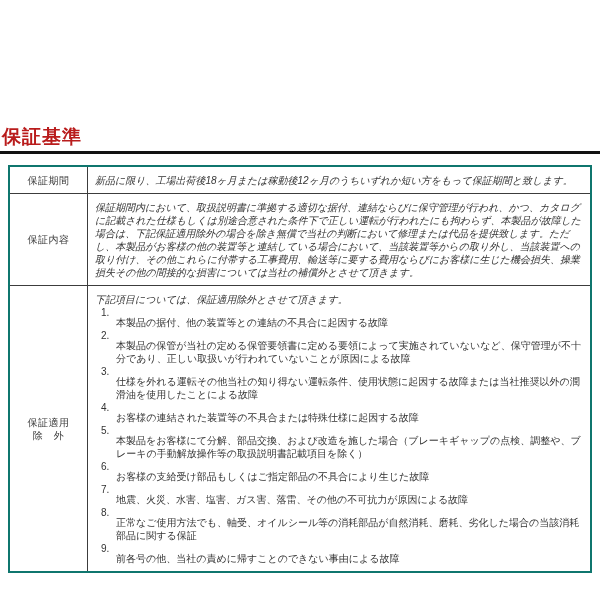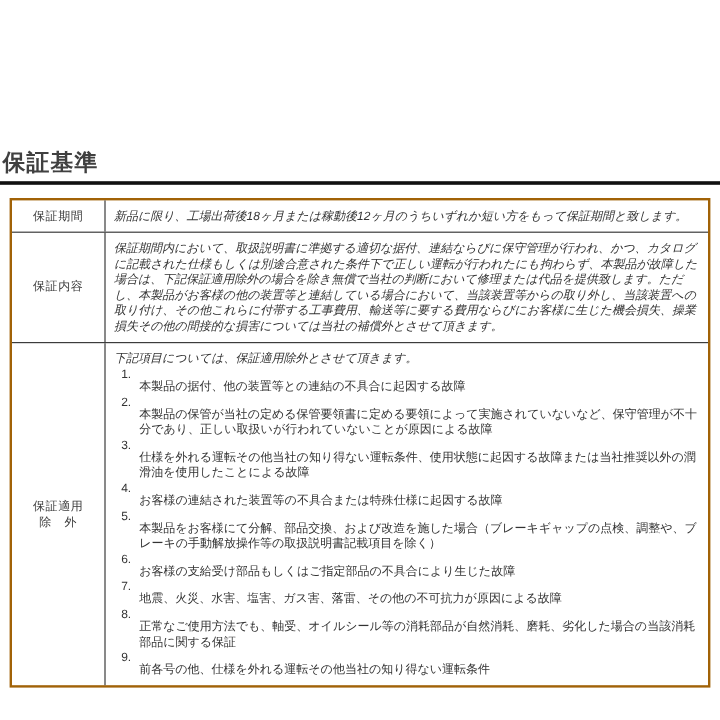--- a/index.html
+++ b/index.html
@@ -9,33 +9,33 @@
     font-family: "Liberation Sans", "DejaVu Sans", sans-serif;
     color: #333333;
   }
   .page { width: 600px; height: 600px; overflow: hidden; position: relative; }
 
   .doc-title {
     margin: 126px 0 0 2px;
     font-size: 19px;
     line-height: 21px;
     font-weight: bold;
-    color: #404040;
+    color: #b91c1c;
     letter-spacing: 1px;
   }
   .title-rule {
     margin-top: 4px;
     height: 3px;
     width: 600px;
     background: #111111;
   }
 
   .wtable {
     margin: 11px 8px 0 8px;
-    border: 2px solid #a16207;
+    border: 2px solid #0f766e;
   }
   .wrow { display: flex; }
   .wrow + .wrow { border-top: 1px solid #3c3c3c; }
 
   .label-cell {
     width: 73px;
     flex-shrink: 0;
     border-right: 1px solid #3c3c3c;
     display: flex;
     flex-direction: column;
@@ -129,20 +129,20 @@
           <li class="excl-item">
             <span class="num">7.</span>
             <span class="txt">地震、火災、水害、塩害、ガス害、落雷、その他の不可抗力が原因による故障</span>
           </li>
           <li class="excl-item">
             <span class="num">8.</span>
             <span class="txt">正常なご使用方法でも、軸受、オイルシール等の消耗部品が自然消耗、磨耗、劣化した場合の当該消耗部品に関する保証</span>
           </li>
           <li class="excl-item">
             <span class="num">9.</span>
-            <span class="txt">前各号の他、仕様を外れる運転その他当社の知り得ない運転条件</span>
+            <span class="txt">前各号の他、当社の責めに帰すことのできない事由による故障</span>
           </li>
         </ul>
       </div>
     </div>
 
   </div>
 </div>
 
 </body></html>

